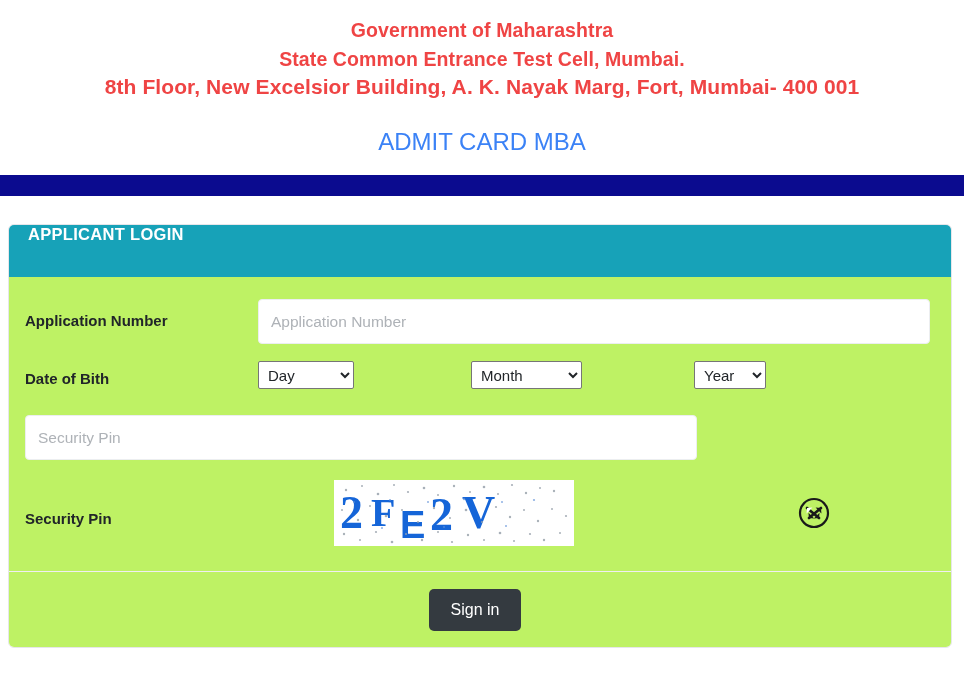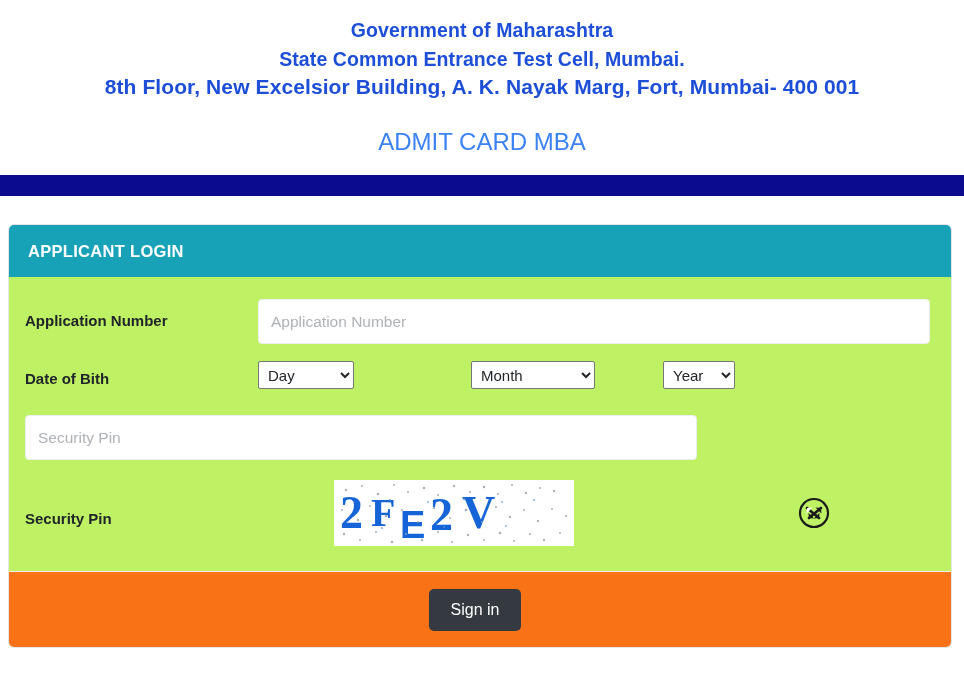--- a/index.html
+++ b/index.html
@@ -17,21 +17,21 @@
 
   
   .page-header {
     padding-top: 16px;
     text-align: center;
   }
   .org-line {
     font-size: 19.5px;
     font-weight: bold;
     line-height: 28.5px;
-    color: #1d4ed8;
+    color: #ef4444;
     letter-spacing: 0.1px;
   }
   .org-line.wide {
     font-size: 21px;
   }
   .admit-title {
     margin-top: 27px;
     font-size: 24px;
     font-weight: 400;
     color: #3b82f6;
@@ -53,21 +53,20 @@
     background: #ffffff;
     border: 1px solid #e6e6ea;
     border-radius: 6px;
     box-sizing: border-box;
     overflow: hidden;
   }
   .card-header {
     background: #17a2b8;
     height: 52px;
     display: flex;
-    align-items: center;
     padding-left: 19px;
     box-sizing: border-box;
   }
   .card-header-title {
     color: #ffffff;
     font-size: 16.5px;
     font-weight: bold;
     letter-spacing: 0.3px;
   }
   .card-body {
@@ -127,21 +126,21 @@
     font-family: "Liberation Sans", sans-serif;
     font-size: 15px;
     color: #212529;
     background: #ffffff;
     border: 1px solid #767676;
     border-radius: 2px;
     padding: 0 4px 0 5px;
     outline: none;
   }
   .sel-day   { width: 96px; margin-right: 117px; }
-  .sel-month { width: 124px; margin-right: 68px; }
+  .sel-month { width: 111px; margin-right: 112px; }
   .sel-year  { width: 72px; }
 
   
   .captcha-row {
     display: flex;
     align-items: center;
     margin-bottom: 6px;
     min-height: 78px;
   }
   .captcha-area {
@@ -164,21 +163,21 @@
     width: 36px;
     height: 36px;
     display: flex;
     align-items: center;
     justify-content: center;
     cursor: pointer;
   }
 
   
   .card-footer {
-    background: #f97316;
+    background: #bef264;
     border-top: 1px solid #f0eef2;
     height: 76px;
     display: flex;
     align-items: center;
     justify-content: center;
     padding-right: 10px;
     box-sizing: border-box;
   }
   .signin-btn {
     background: #343a40;

